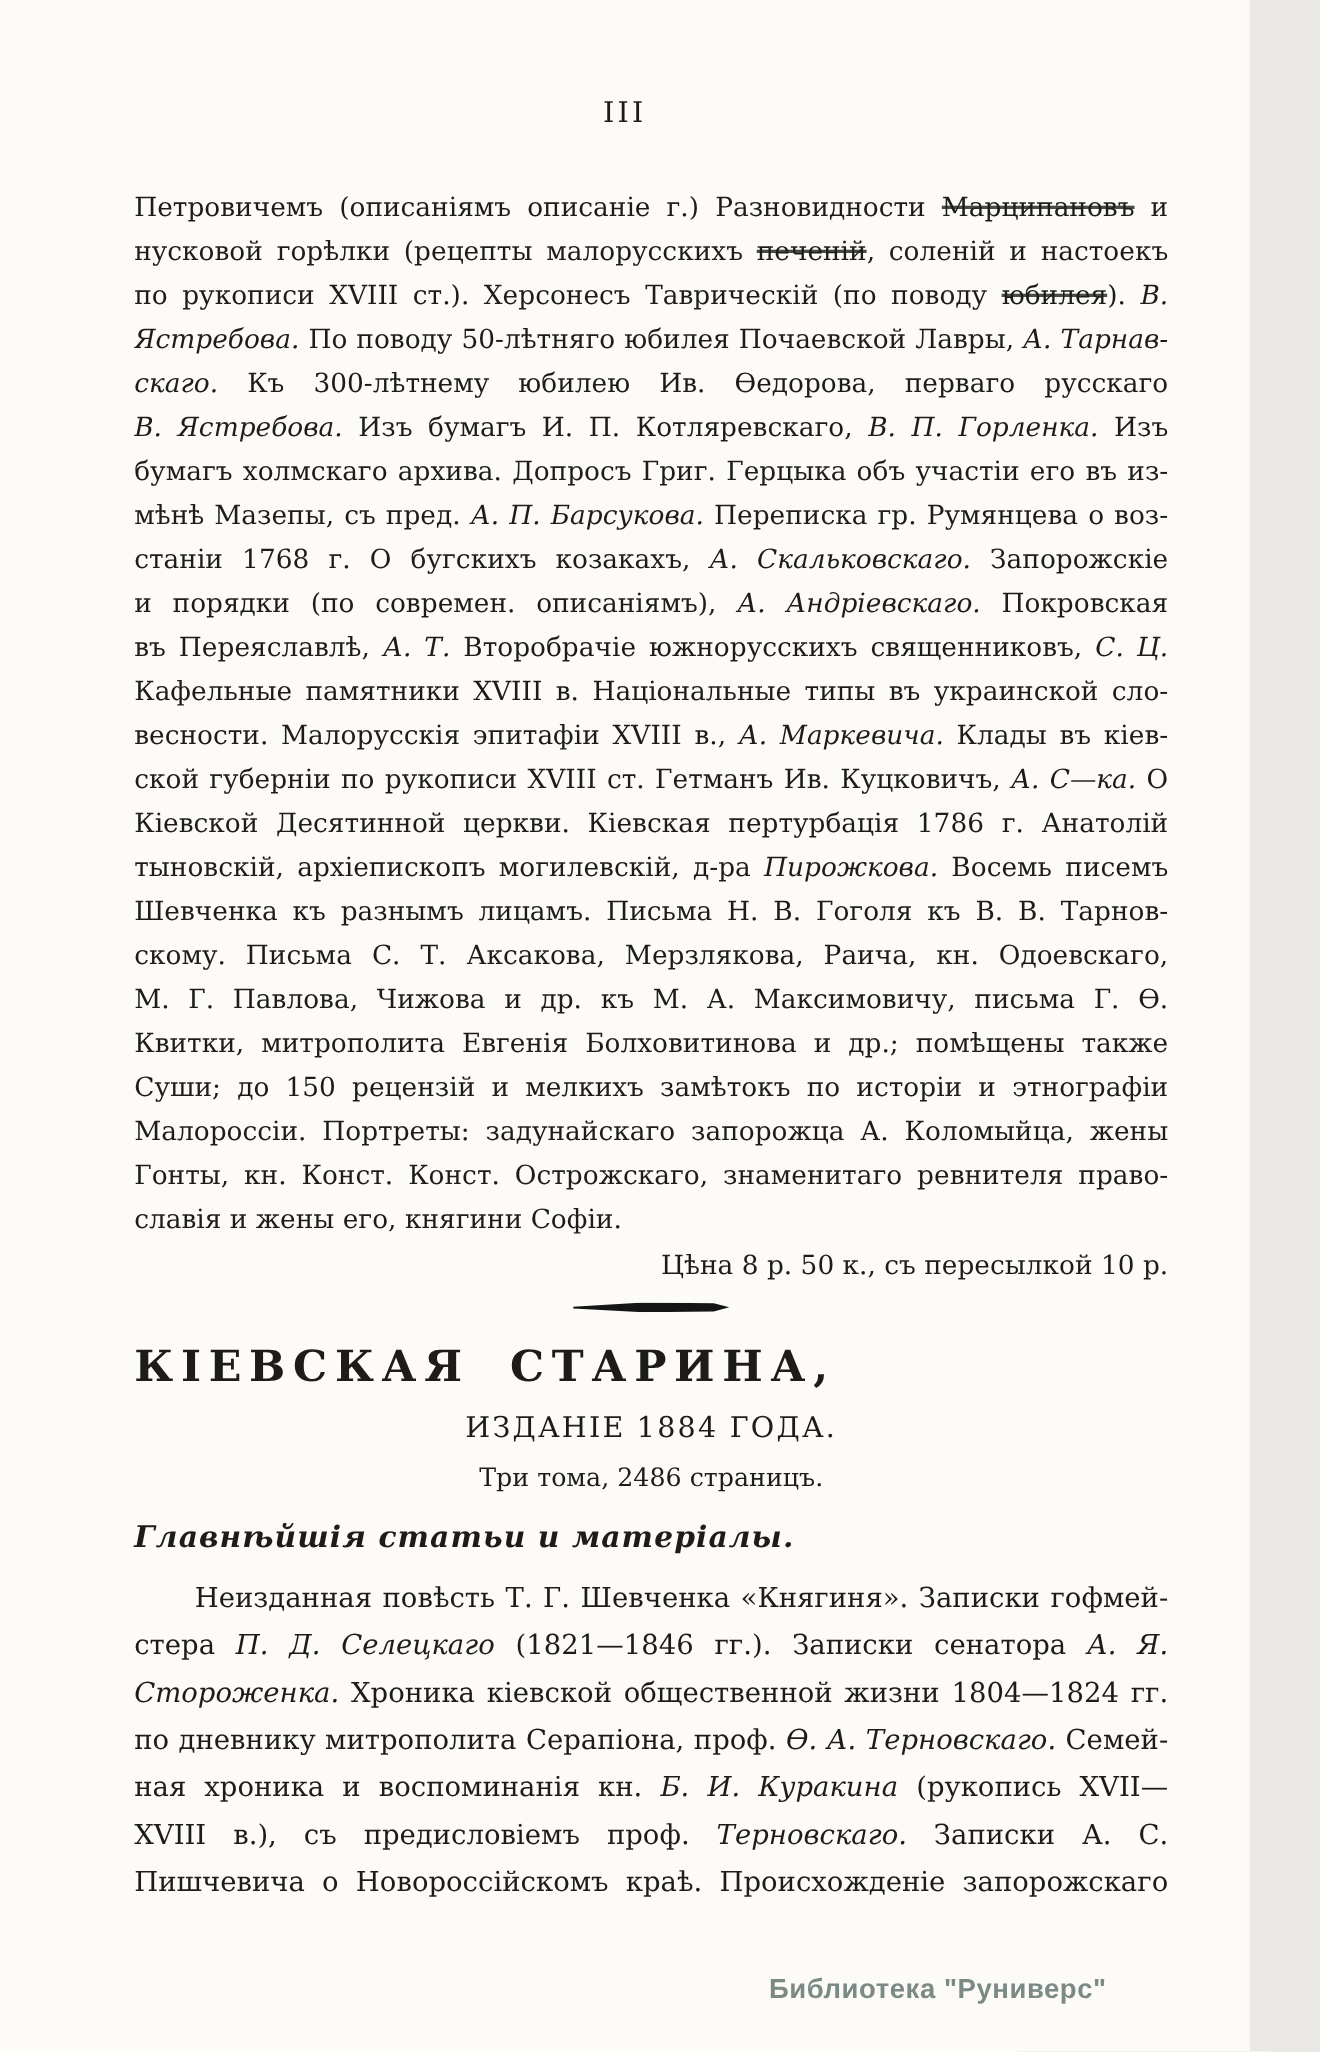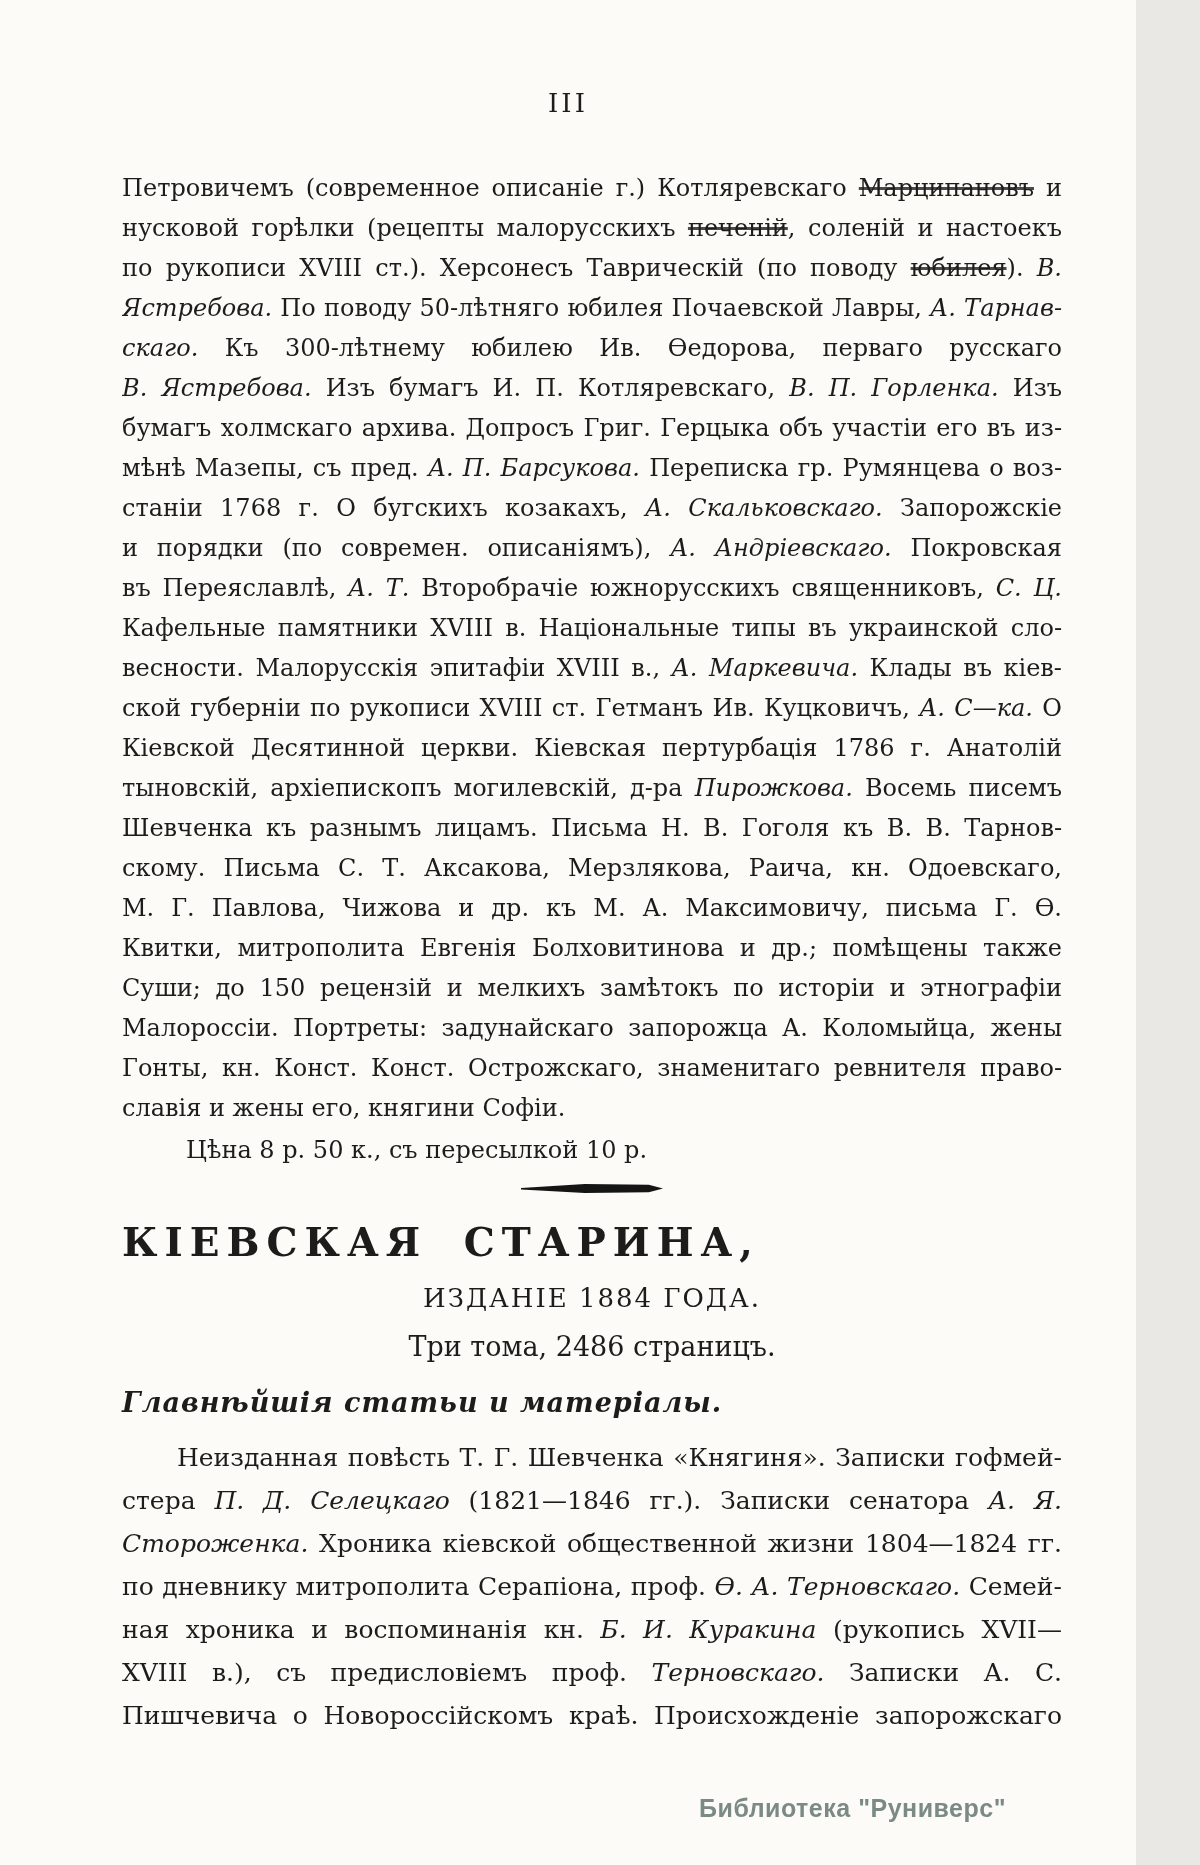--- a/index.html
+++ b/index.html
@@ -38,20 +38,21 @@
     text-decoration:line-through;
     text-decoration-thickness:2.5px;
     text-decoration-color:rgba(30,30,30,.8);
   }
   .para1 { margin-top:50px; font-size:24px; }
   .para1 .tline { line-height:40px; height:40px; }
   .price-line {
     font-size:24px; line-height:40px; height:40px;
     padding-left:64px;
     margin-top:2px;
+    text-align:right;
   }
   .divider {
     width:142px; height:9px;
     background:#151515;
     margin:14px auto 0 auto;
     clip-path:polygon(0 45%, 45% 0, 90% 8%, 100% 50%, 90% 92%, 45% 100%, 0 62%);
   }
   .book-title {
     margin-top:26px;
     text-align:left;
@@ -62,21 +63,21 @@
   }
   .edition {
     margin-top:18px;
     text-align:center;
     font-size:26px;
     letter-spacing:2px;
   }
   .volumes {
     margin-top:18px;
     text-align:center;
-    font-size:27px;
+    font-size:23px;
   }
   .section-title {
     margin-top:25px;
     text-align:left;
     font-size:27px;
     font-weight:bold;
     font-style:italic;
     letter-spacing:1px;
   }
   .para2 { margin-top:18px; font-size:25px; }
@@ -93,21 +94,21 @@
 </head>
 <body>
 
 <div class="page" style="background: rgb(252, 251, 248); color: rgb(29, 28, 26);">
 
   <div class="page-number">III</div>
 
   <div class="content">
 
     <div class="para para1">
-        <div class="tline"><span>Петровичемъ (современное описаніе г.) Котляревскаго </span><span class="strike">Марципановъ</span><span> и Ган-</span></div>
+        <div class="tline"><span>Петровичемъ (описаніямъ описаніе г.) Разновидности </span><span class="strike">Марципановъ</span><span> и Ган-</span></div>
         <div class="tline"><span>нусковой горѣлки (рецепты малорусскихъ </span><span class="strike">печеній</span><span>, соленій и настоекъ</span></div>
         <div class="tline"><span>по рукописи XVIII ст.). Херсонесъ Таврическій (по поводу </span><span class="strike">юбилея</span><span>). </span><span class="it">В.</span></div>
         <div class="tline"><span class="it">Ястребова.</span><span> По поводу 50-лѣтняго юбилея Почаевской Лавры, </span><span class="it">А. Тарнав-</span></div>
         <div class="tline"><span class="it">скаго.</span><span> Къ 300-лѣтнему юбилею Ив. Ѳедорова, перваго русскаго печатника,</span></div>
         <div class="tline"><span class="it">В. Ястребова.</span><span> Изъ бумагъ И. П. Котляревскаго, </span><span class="it">В. П. Горленка.</span><span> Изъ</span></div>
         <div class="tline"><span>бумагъ холмскаго архива. Допросъ Григ. Герцыка объ участіи его въ из-</span></div>
         <div class="tline"><span>мѣнѣ Мазепы, съ пред. </span><span class="it">А. П. Барсукова.</span><span> Переписка гр. Румянцева о воз-</span></div>
         <div class="tline"><span>станіи 1768 г. О бугскихъ козакахъ, </span><span class="it">А. Скальковскаго.</span><span> Запорожскіе выборы</span></div>
         <div class="tline"><span>и порядки (по современ. описаніямъ), </span><span class="it">А. Андріевскаго.</span><span> Покровская церковь</span></div>
         <div class="tline"><span>въ Переяславлѣ, </span><span class="it">А. Т.</span><span> Второбрачіе южнорусскихъ священниковъ, </span><span class="it">С. Ц.</span></div>

